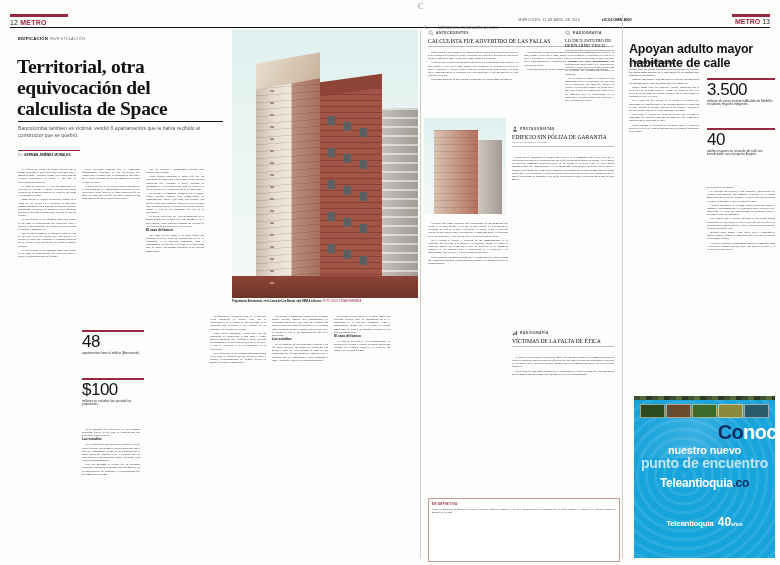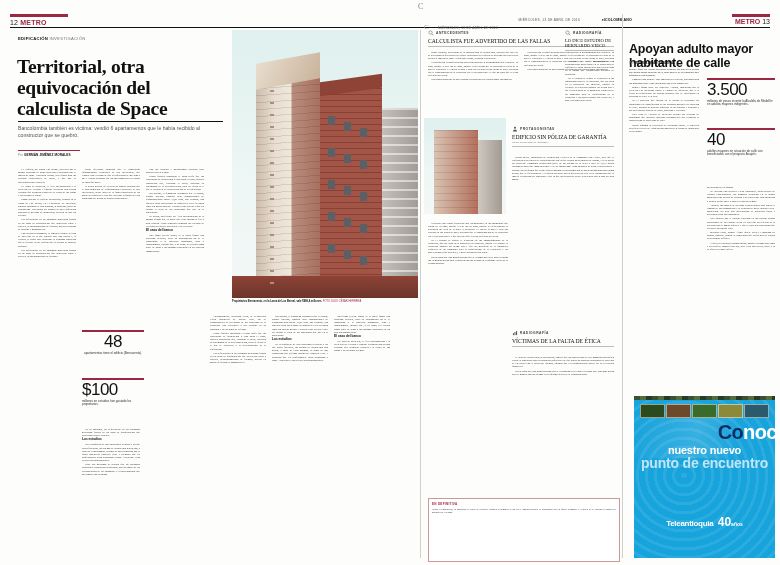--- a/index.html
+++ b/index.html
@@ -205,21 +205,21 @@
     <p>Las deficiencias en las columnas generaron fisuras en las losas de parqueaderos que atraviesan vigas y paredes, desprendimientos de fachada, grietas en muros de fachada y mampostería.</p>
     <p>Con sentido pedagógico, la ingeniera remite al caso de una casa en la que alguien abre una puerta y, al cerrarla, se siente una vibración: es la misma sensación que se percibe en un edificio que se asienta de manera desigual.</p>
     <p>Las deficiencias en las columnas generaron fisuras en las losas de parqueaderos que atraviesan vigas y paredes, desprendimientos de fachada.</p>
   </div>
 
   <div class="col tiny" style="left:82px;top:168px;width:58px;height:152px;">
     <p>Otros afectados aseguran que el constructor informalmente estructural de esta intervenida, que cumple con el riesgo de que la edificación se 'me diga a mí' y a otras personas que no son conocidas las causas de todo que hacer.</p>
     <p>El actual gerente de Vieteco da lugares estudios que el procedimiento de reforzamiento estructural es esta intervenida, desde antes de la firma propietaria de las obras del proyecto CSM que tuvieron la forma del uso apropiado del hecho de dichas estructurales.</p>
   </div>
 
-  <div class="stat" style="left:82px;top:330px;text-align:center;">
+  <div class="stat" style="left:82px;top:330px;">
     <div class="srule"></div>
     <div class="snum">48</div>
     <div class="stxt">apartamentos tiene el edificio (Bernavento).</div>
   </div>
   <div class="stat" style="left:82px;top:378px;">
     <div class="srule"></div>
     <div class="snum">$100</div>
     <div class="stxt">millones en estudios han gastado los propietarios.</div>
   </div>
 
@@ -395,19 +395,22 @@
       <div style="background:#6b4a2a;"></div>
       <div style="background:#3a6b2a;"></div>
       <div style="background:#8a8a3a;"></div>
       <div style="background:#2a5a6b;"></div>
     </div>
     <div class="ad-word ad-conoce">
       <span class="dark">Co</span><span>noce</span>
     </div>
     <div class="ad-word ad-l2">nuestro nuevo</div>
     <div class="ad-word ad-l3">punto de encuentro</div>
+    <div class="ad-word ad-url">
+      <span>Teleantioquia</span><span class="dom">.co</span>
+    </div>
     <div class="ad-logo">
       <span class="nm">Teleantioquia</span>
       <span class="yr">40</span><span class="yr"><small>años</small></span>
     </div>
   </div>
 
 </div>
 
 </body></html>

